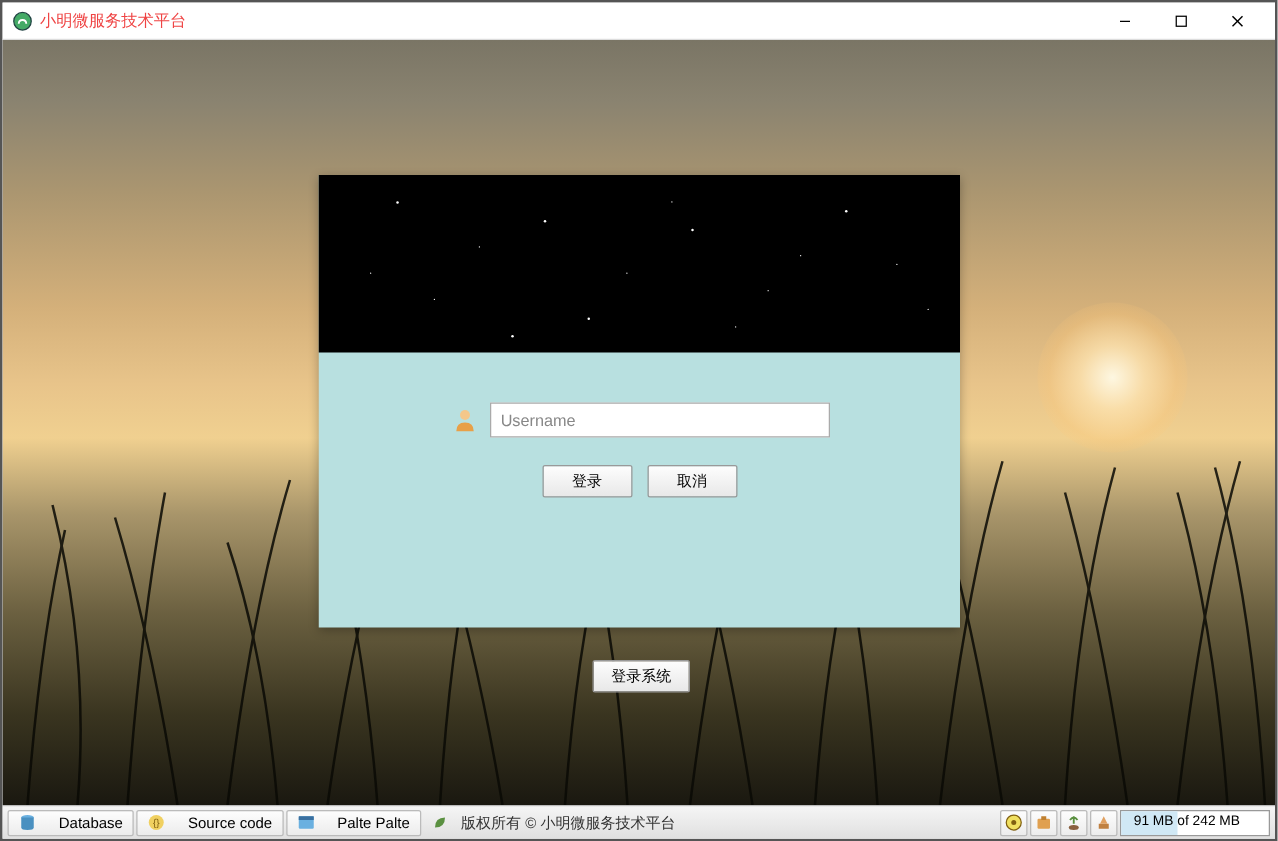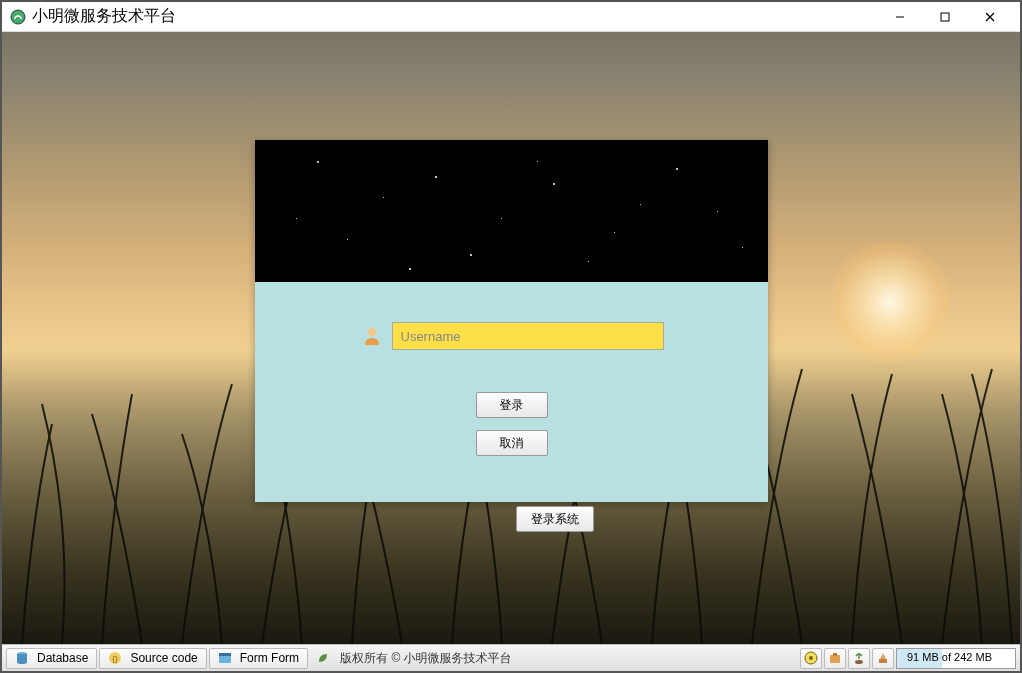--- a/index.html
+++ b/index.html
@@ -22,22 +22,22 @@
     }
     .titlebar .app-icon {
       width: 16px; height: 16px;
       margin-right: 6px;
       display: inline-flex;
       align-items: center;
       justify-content: center;
     }
     .titlebar .title-text {
       flex: 1;
-      font-size: 16px;
-      color: #000000;
+      font-size: 13px;
+      color: #ef4444;
     }
     .titlebar .win-controls {
       display: flex;
       gap: 0;
     }
     .titlebar .win-btn {
       width: 45px; height: 28px;
       display: flex;
       align-items: center;
       justify-content: center;
@@ -104,62 +104,60 @@
       display: flex;
       align-items: center;
       justify-content: center;
     }
     .input-row input {
       width: 272px;
       height: 28px;
       border: 1px solid #aaa;
       padding: 0 8px;
       font-size: 13px;
-      background: #fde047;
+      background: #ffffff;
       color: #555;
     }
     .input-row input::placeholder { color: #888; }
     .btn-row {
       display: flex;
       gap: 12px;
-      margin-top: 24px;
-      flex-direction: column;
+      margin-top: 4px;
     }
     .btn {
       min-width: 72px;
       height: 26px;
       background: linear-gradient(#fdfdfd, #e8e8e8);
       border: 1px solid #999;
       border-radius: 2px;
       font-size: 12px;
       cursor: pointer;
       padding: 0 14px;
     }
 
     .login-system-btn {
       position: absolute;
-      left: 472px; top: 474px;
+      left: 472px; top: 496px;
       min-width: 78px;
-      margin-left: 42px;
     }
 
     .statusbar {
       height: 27px;
       background: linear-gradient(#f5f5f5, #e0e0e0);
       border-top: 1px solid #bbb;
       display: flex;
       align-items: center;
       padding: 0 4px;
       gap: 2px;
       font-size: 12px;
     }
     .status-item {
       display: flex;
       align-items: center;
-      gap: 8px;
+      gap: 18px;
       padding: 2px 8px;
       border: 1px solid #bbb;
       background: linear-gradient(#fdfdfd, #ececec);
       border-radius: 2px;
       height: 21px;
       cursor: pointer;
     }
     .status-icon {
       width: 14px; height: 14px;
       display: inline-flex;
@@ -331,21 +329,21 @@
     </span>
     <span>Source code</span>
   </div>
   <div class="status-item">
     <span class="status-icon">
       <svg width="14" height="14" viewBox="0 0 14 14">
           <rect x="1" y="2" width="12" height="10" fill="#6ab0e0" rx="1"></rect>
           <rect x="1" y="2" width="12" height="3" fill="#3a70a0"></rect>
         </svg>
     </span>
-    <span>Form Form</span>
+    <span>Palte Palte</span>
   </div>
   <span class="status-icon" style="margin-left:6px">
     <svg width="14" height="14" viewBox="0 0 14 14">
         <path d="M3 11 Q3 3 11 3 Q11 11 3 11 Z" fill="#5a9040"></path>
       </svg>
   </span>
   <span class="status-text-plain">版权所有 © 小明微服务技术平台</span>
   <div class="status-spacer"></div>
   <div class="status-small-btn">
     <svg width="14" height="14" viewBox="0 0 14 14">

